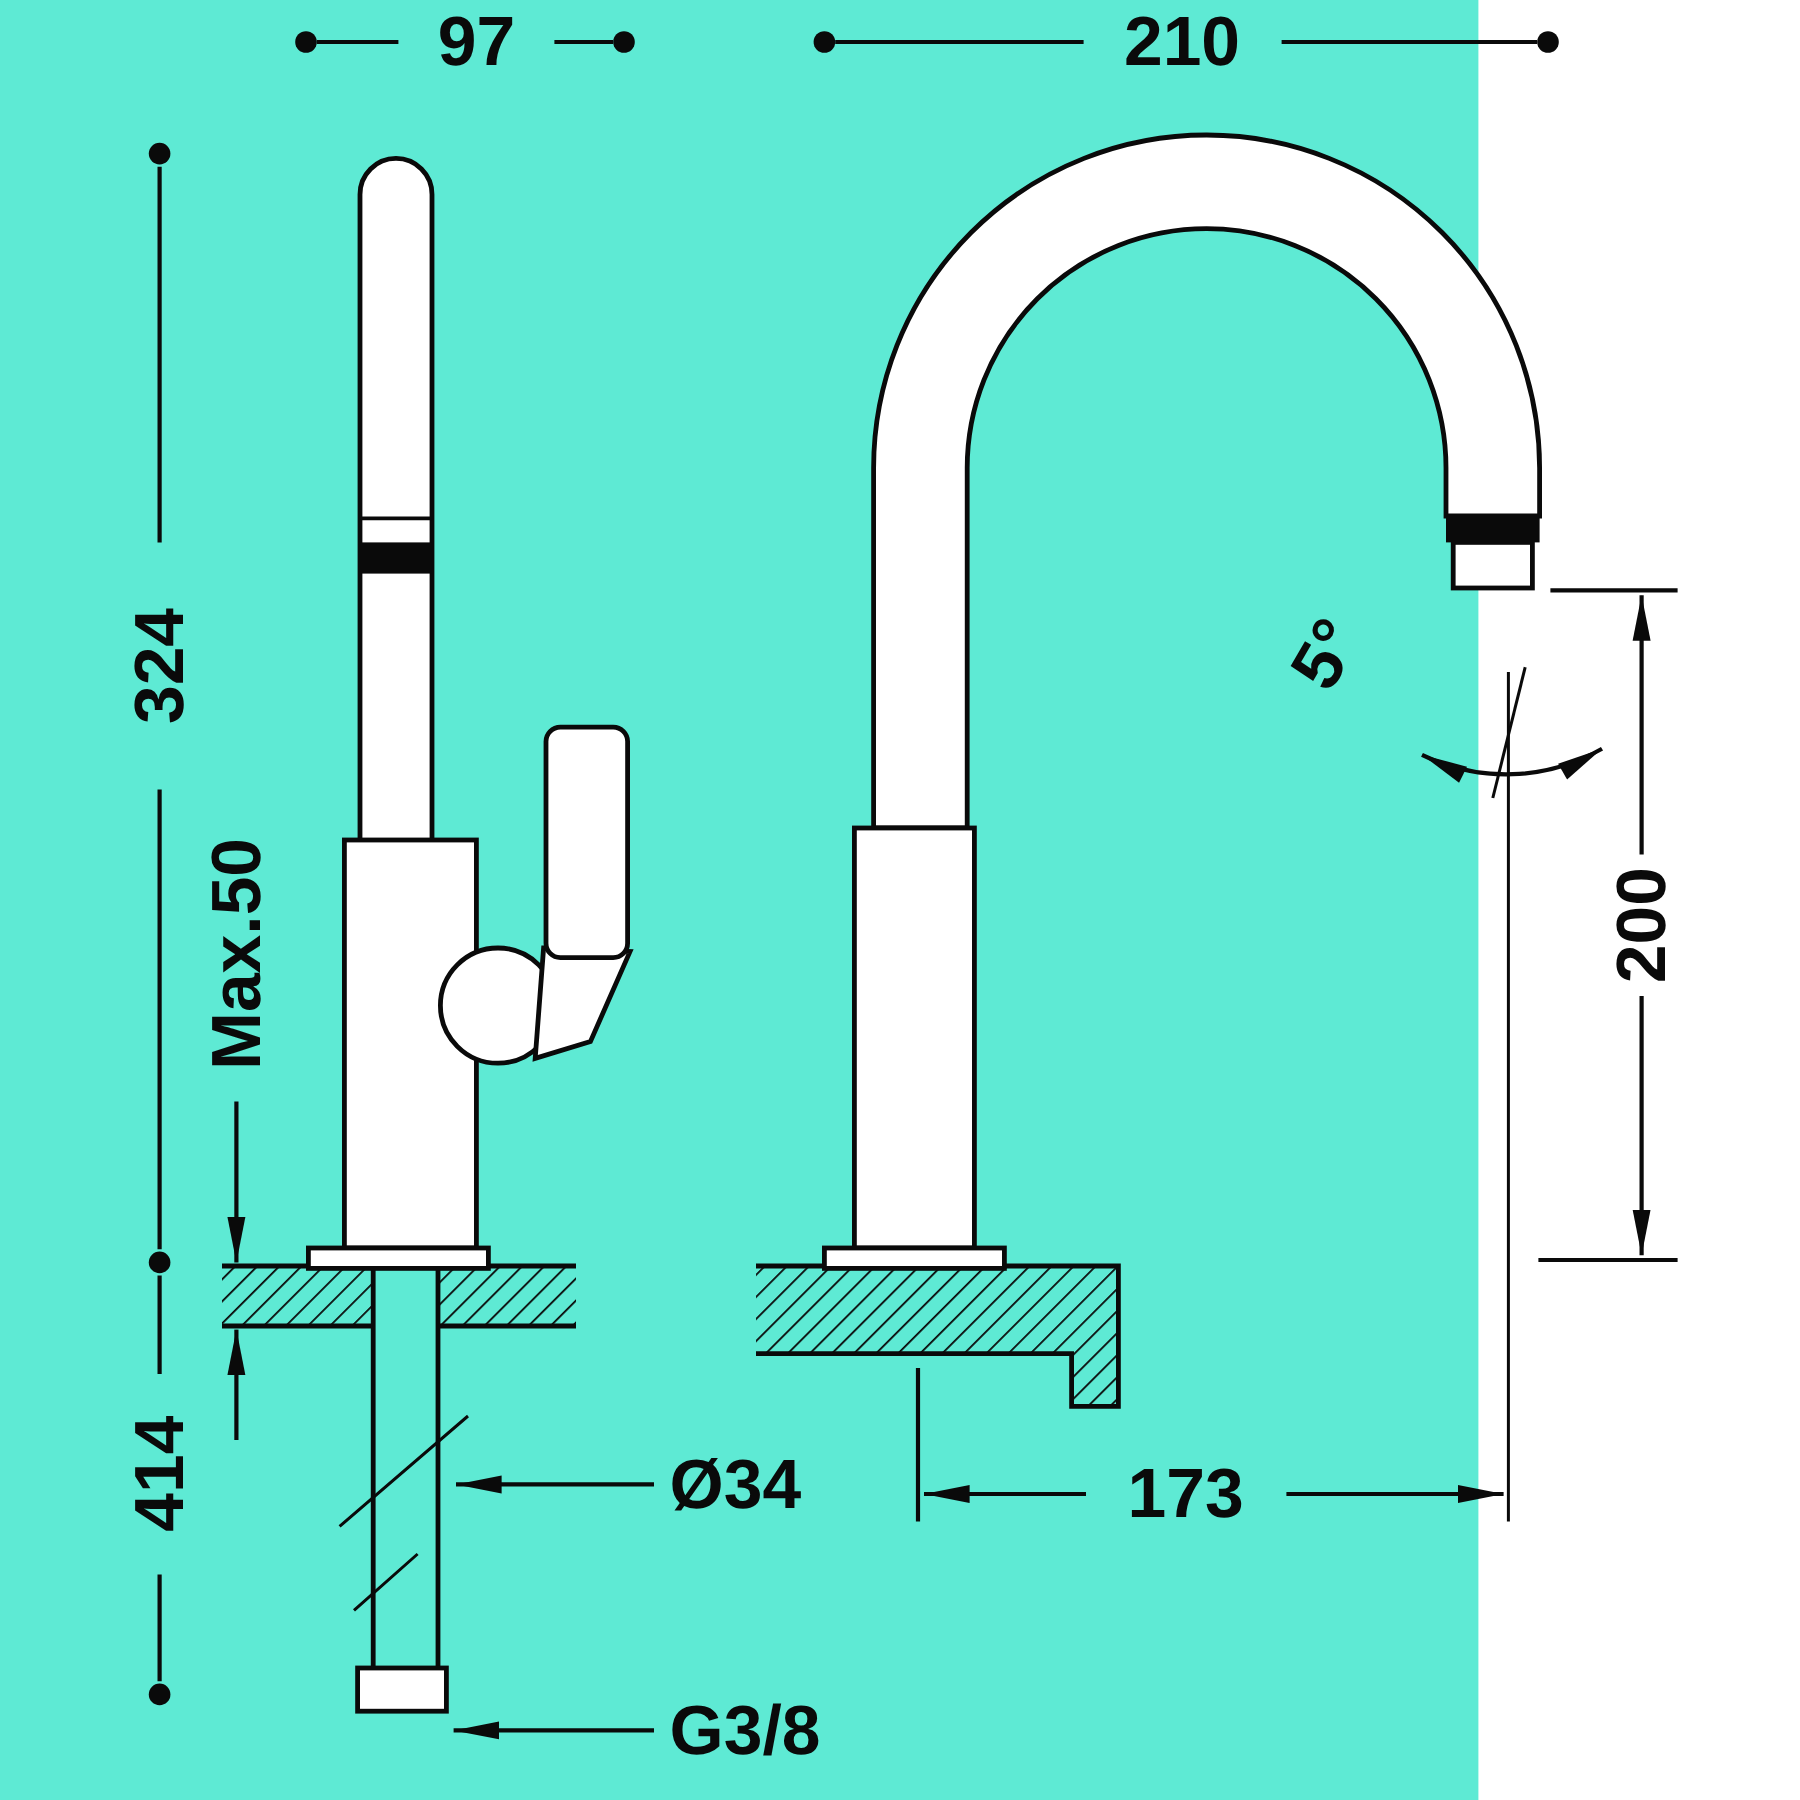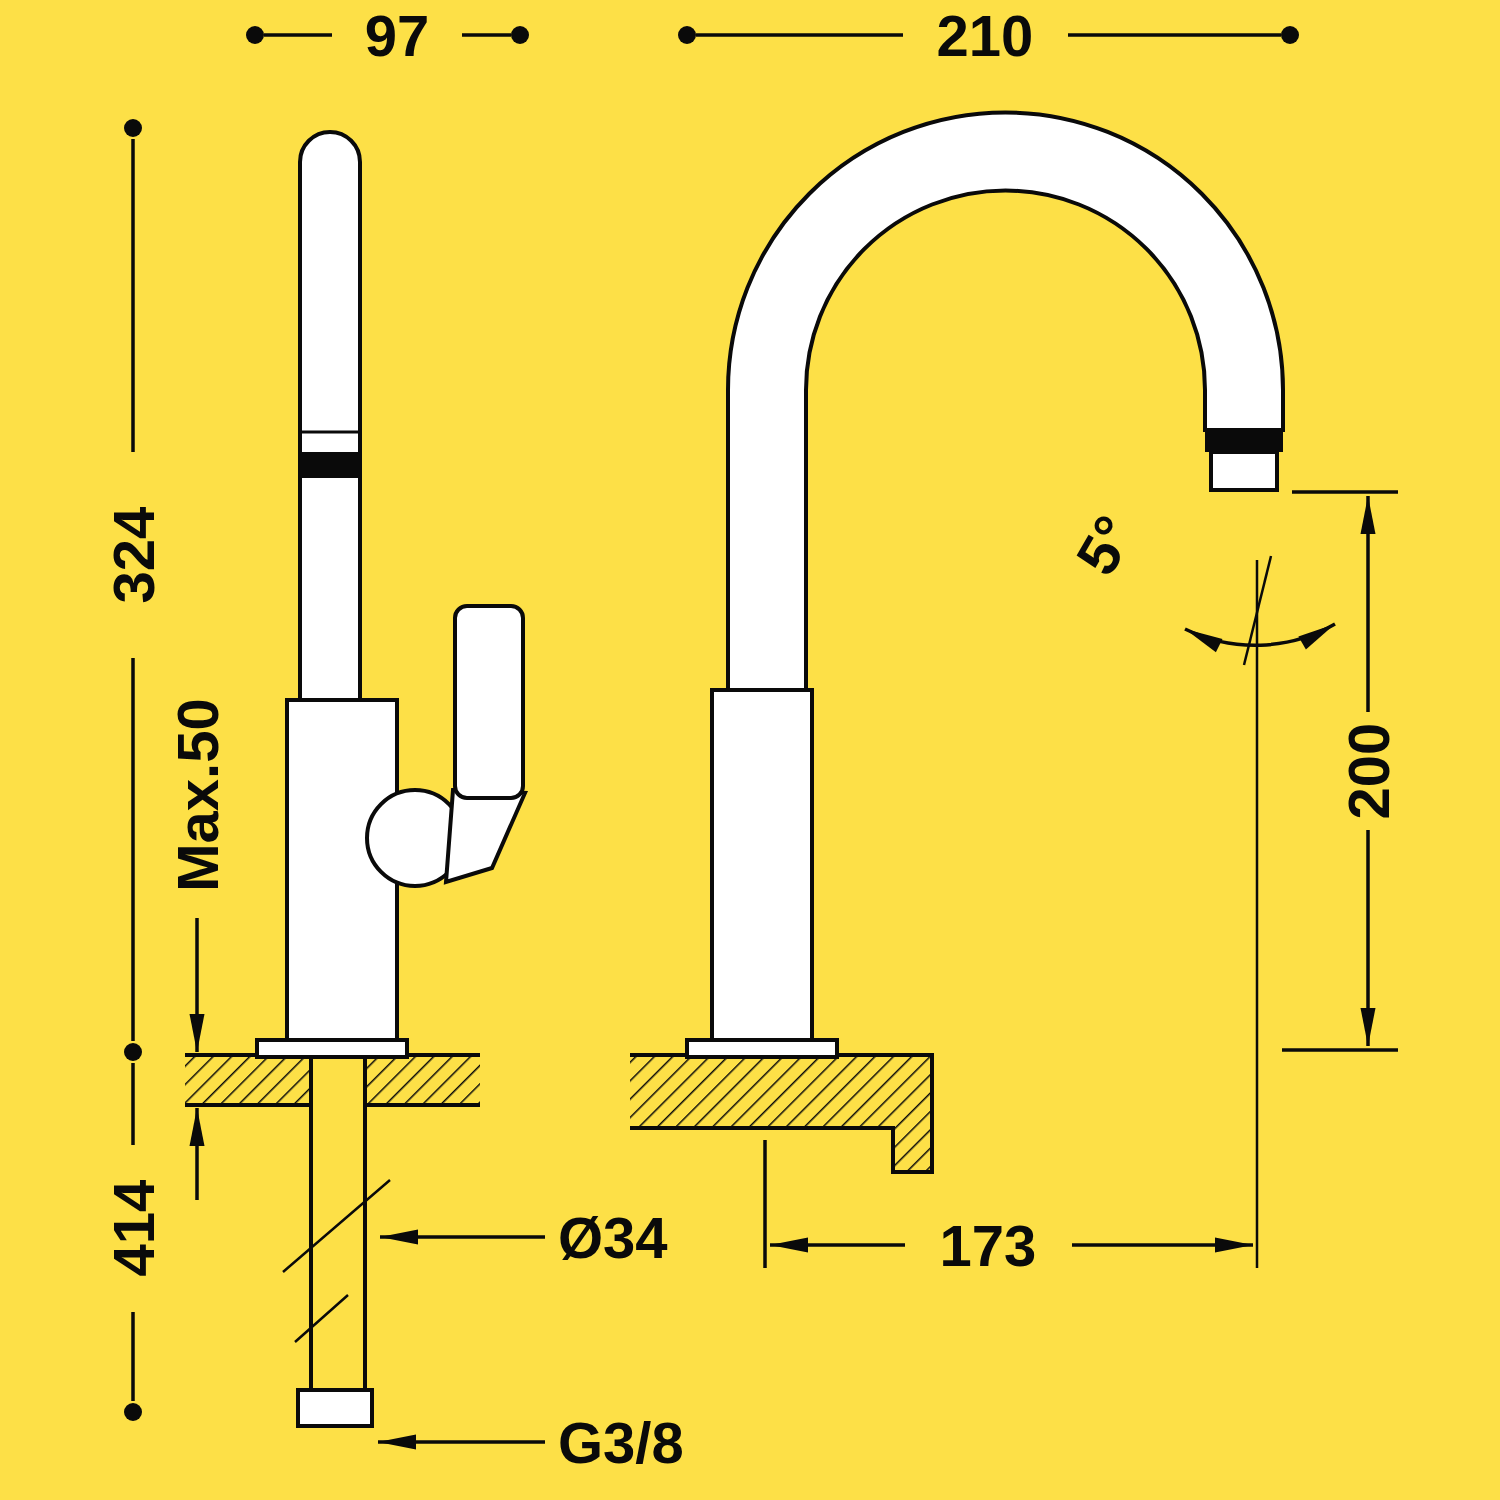--- a/index.html
+++ b/index.html
@@ -4,24 +4,24 @@
 <style>
   html, body {
     margin: 0;
     padding: 0;
     background: #ffffff;
     width: 1500px;
     height: 1500px;
     font-family: "Liberation Sans", sans-serif;
   }
   .canvas {
-    width: 1500px;
+    width: 1232px;
     height: 1500px;
     position: relative;
-    background: #fde047;
+    background: #5eead4;
   }
   svg { display: block; }
   svg text {
     font-family: "Liberation Sans", sans-serif;
     font-weight: bold;
     font-size: 58px;
     fill: #0a0a0a;
   }
   .outline { fill: #ffffff; stroke: #0a0a0a; stroke-width: 4; }
   .solid { fill: #0a0a0a; stroke: none; }

